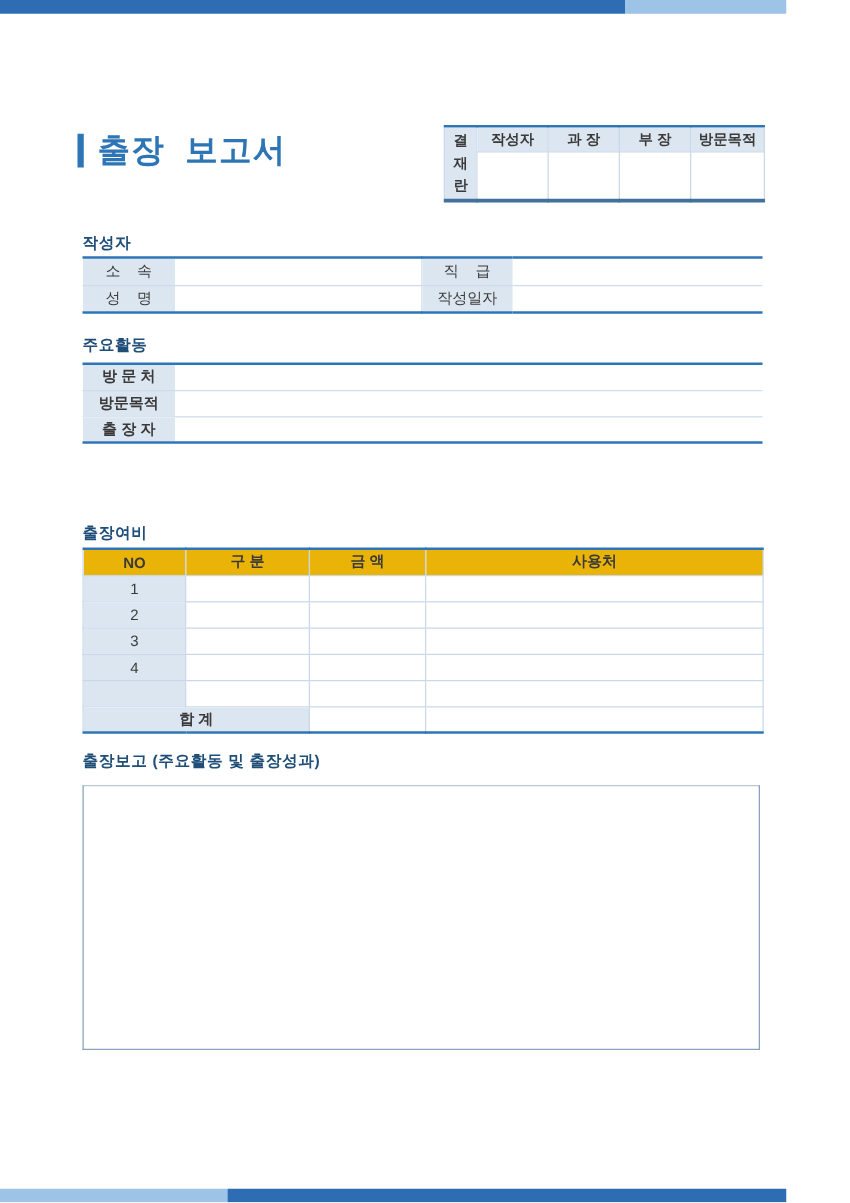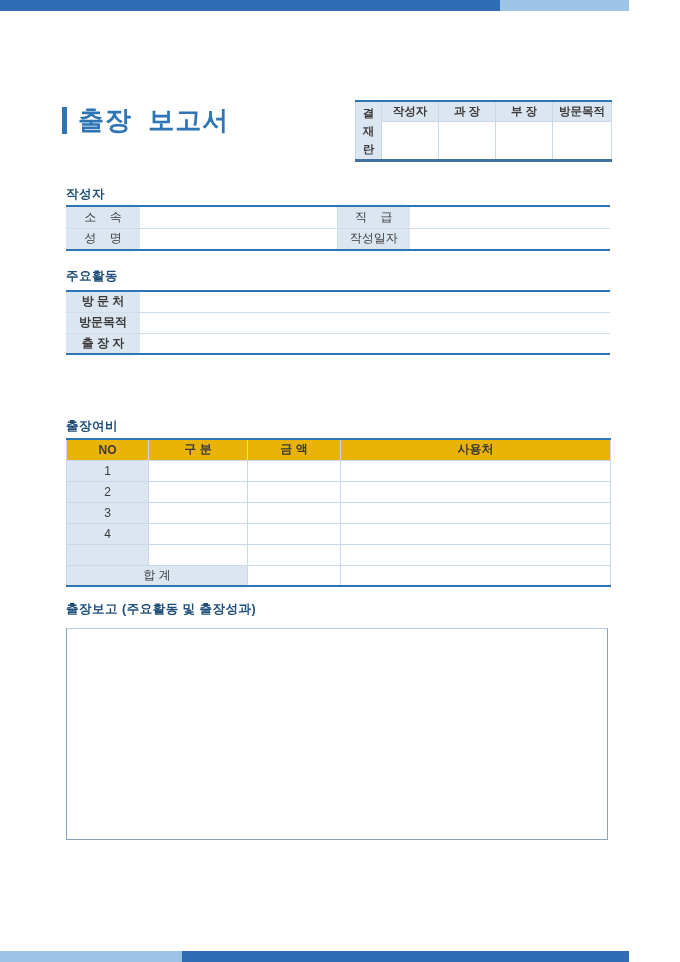--- a/index.html
+++ b/index.html
@@ -48,21 +48,21 @@
   .overview .lbl { background: #dce6f1; text-align: center; font-weight: 600; }
   .overview .val { background: #fff; padding-left: 6px; }
 
   
   .expenses { position: absolute; left: 66px; top: 438px; width: 544px;
               border-top: 2px solid #2e75b6; border-bottom: 2px solid #2e75b6; }
   .expenses td { height: 21px; border: 1px solid #c9d8ea; text-align: center; }
   .expenses .head td { background: #eab308; font-weight: 600; }
   .expenses .no-cell { background: #dce6f1; }
   .expenses .data-cell { background: #fff; }
-  .expenses .total-lbl { background: #dce6f1; font-weight: 400; }
+  .expenses .total-lbl { background: #dce6f1; font-weight: 700; }
 
   
   .report-box { position: absolute; left: 66px; top: 628px; width: 542px; height: 212px;
                 background: #fff; border: 1px solid #87a2ba; border-top-color: #b7c7d7; }
 </style>
 </head>
 <body>
 
 <div class="page">
 

